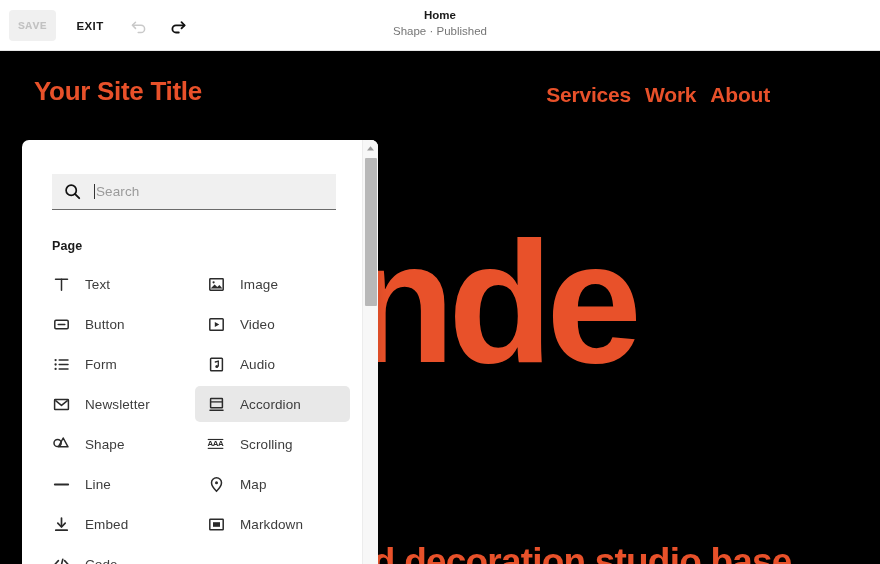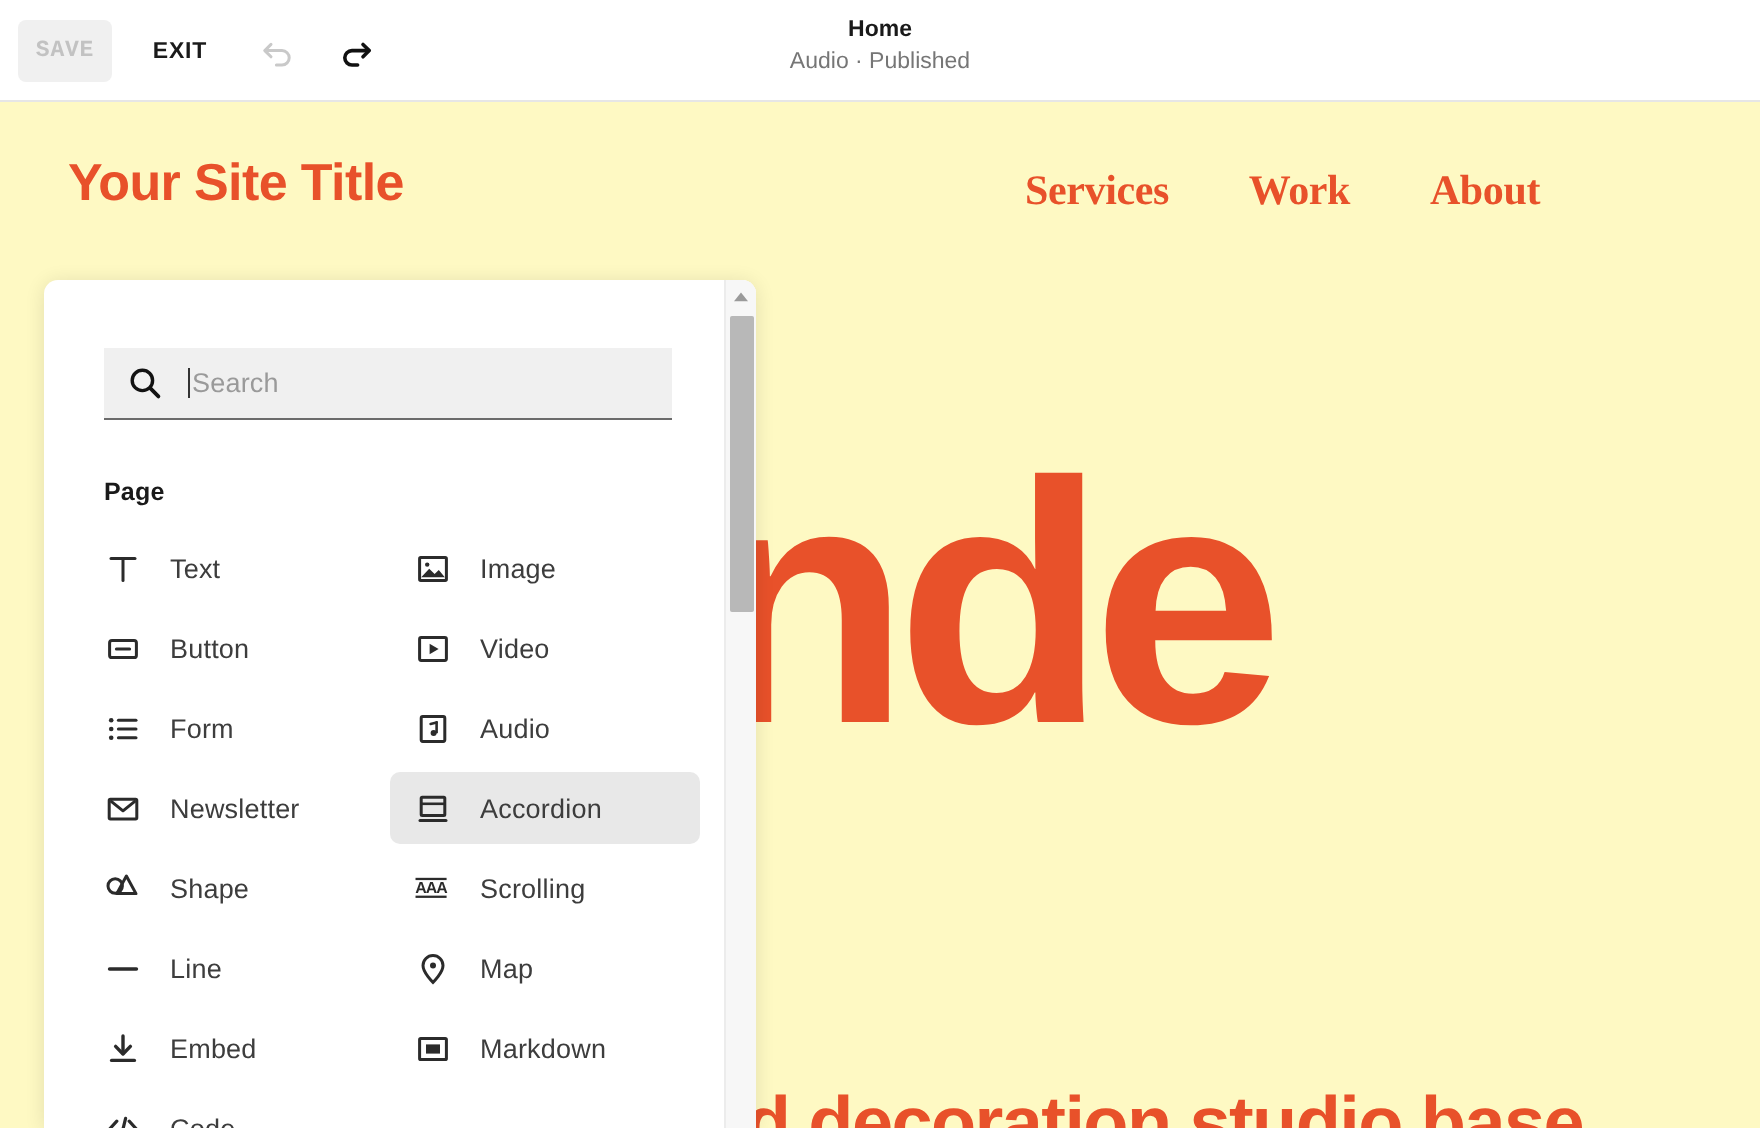--- a/index.html
+++ b/index.html
@@ -90,39 +90,38 @@
     line-height: 15px;
     margin-top: 1px;
   }
 
   
   .canvas {
     position: absolute;
     top: 51px; left: 0;
     width: 880px;
     height: 513px;
-    background: #fef9c3;
+    background: #000000;
     overflow: hidden;
   }
   .site-title {
     position: absolute;
     left: 34px; top: 25px;
     font-size: 26px;
     font-weight: bold;
     color: #e8512a;
     letter-spacing: -0.3px;
     white-space: nowrap;
   }
   .site-nav {
     position: absolute;
     right: 110px; top: 32px;
     display: flex;
-    gap: 40px;
+    gap: 14px;
     align-items: baseline;
-    font-family: Liberation Serif, serif;
   }
   .site-nav a {
     font-size: 21px;
     font-weight: bold;
     color: #e8512a;
     text-decoration: none;
     letter-spacing: -0.2px;
     white-space: nowrap;
   }
   .hero-headline {
@@ -297,21 +296,21 @@
       <span>
         <svg width="20" height="20" viewBox="0 0 20 20" fill="none">
           <path d="M13.5 6.2 L16.6 9.3 L13.5 12.4" stroke="#111111" stroke-width="1.8" stroke-linecap="round" stroke-linejoin="round"></path>
           <path d="M16.4 9.3 H8 a3.6 3.6 0 0 0 0 7.2 H10.8" stroke="#111111" stroke-width="1.8" stroke-linecap="round" fill="none"></path>
         </svg>
       </span>
     </div>
 
     <div class="tb-page">
       <div class="tb-page-title">Home</div>
-      <div class="tb-page-sub">Audio · Published</div>
+      <div class="tb-page-sub">Shape · Published</div>
     </div>
   </div>
 
   <div class="canvas">
     <div class="site-title">Your Site Title</div>
 
     <nav class="site-nav">
       <a href="#">Services</a>
       <a href="#">Work</a>
       <a href="#">About</a>

